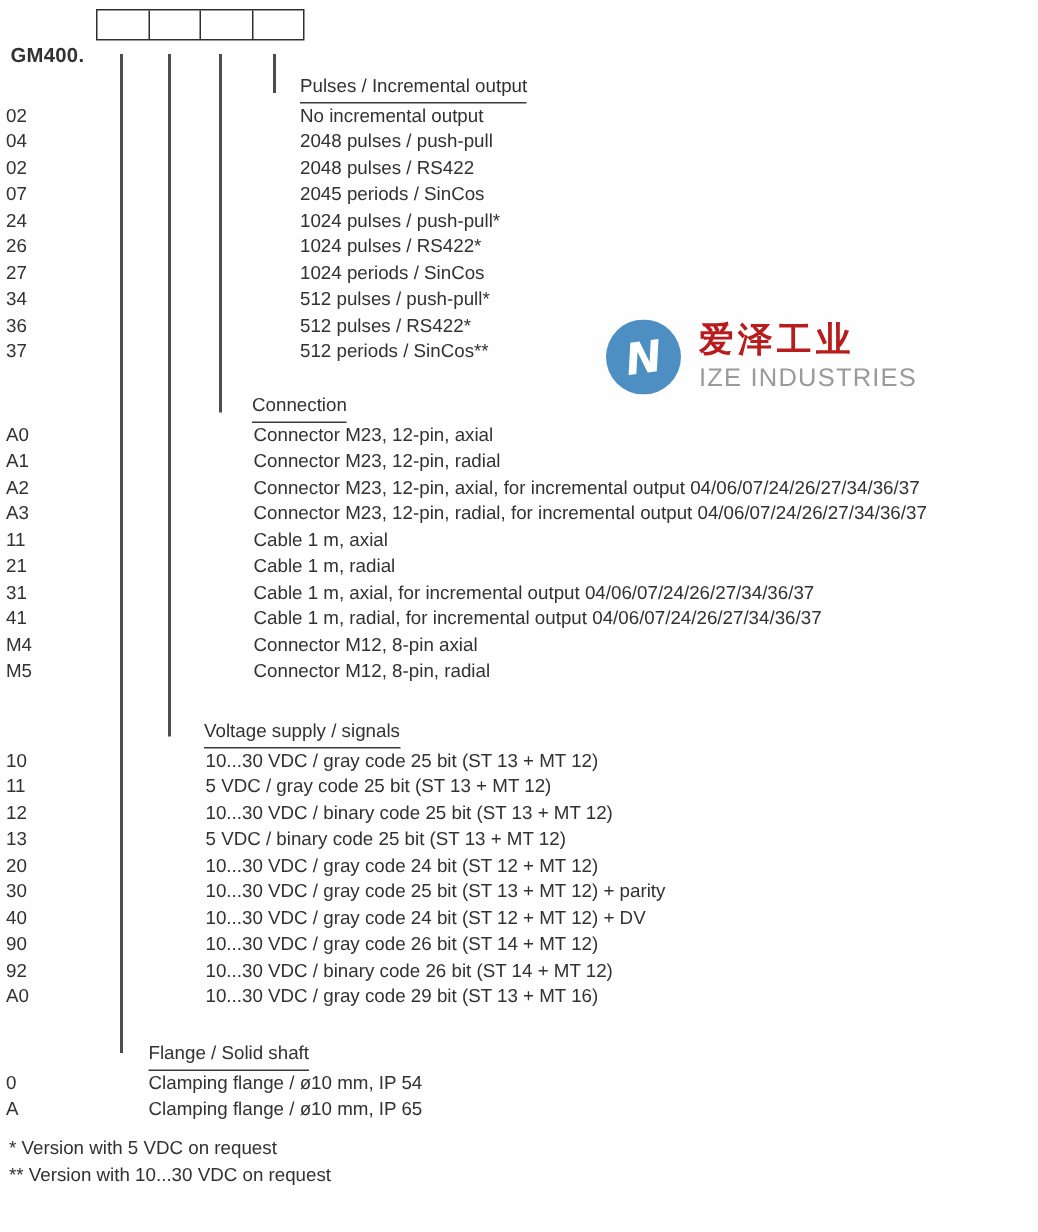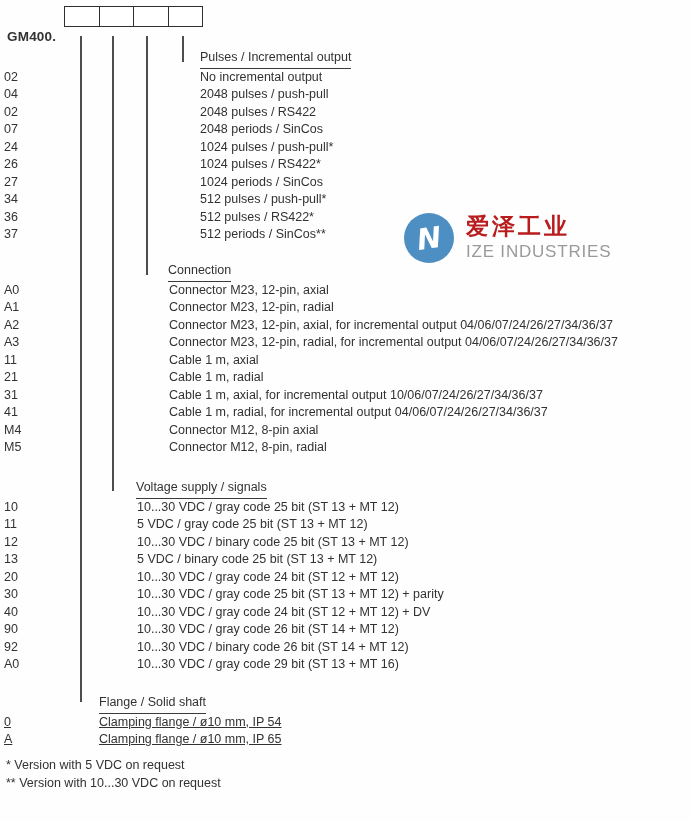--- a/index.html
+++ b/index.html
@@ -65,21 +65,21 @@
   .sec-pulses .code        { width: 188px; }
 
   .sec-connection { top: 262px; }
   .sec-connection .heading { margin-left: 164px; }
   .sec-connection .code    { width: 157px; }
 
   .sec-voltage    { top: 479px; }
   .sec-voltage .heading    { margin-left: 132px; }
   .sec-voltage .code       { width: 125px; }
 
-  .sec-flange     { top: 694px; text-decoration: underline; }
+  .sec-flange     { top: 694px; }
   .sec-flange .heading     { margin-left: 95px; }
   .sec-flange .code        { width: 84px; }
   .sec-flange .desc        { padding-left: 11px; }
 
   
   .footnotes {
     position: absolute;
     left: 6px; top: 757px;
     line-height: 17.5px;
   }
@@ -134,21 +134,21 @@
     <div class="row">
         <span class="code">04</span>
         <span class="desc">2048 pulses / push-pull</span>
       </div>
     <div class="row">
         <span class="code">02</span>
         <span class="desc">2048 pulses / RS422</span>
       </div>
     <div class="row">
         <span class="code">07</span>
-        <span class="desc">2048 periods / SinCos</span>
+        <span class="desc">2045 periods / SinCos</span>
       </div>
     <div class="row">
         <span class="code">24</span>
         <span class="desc">1024 pulses / push-pull*</span>
       </div>
     <div class="row">
         <span class="code">26</span>
         <span class="desc">1024 pulses / RS422*</span>
       </div>
     <div class="row">
@@ -190,21 +190,21 @@
     <div class="row">
         <span class="code">11</span>
         <span class="desc">Cable 1 m, axial</span>
       </div>
     <div class="row">
         <span class="code">21</span>
         <span class="desc">Cable 1 m, radial</span>
       </div>
     <div class="row">
         <span class="code">31</span>
-        <span class="desc">Cable 1 m, axial, for incremental output 10/06/07/24/26/27/34/36/37</span>
+        <span class="desc">Cable 1 m, axial, for incremental output 04/06/07/24/26/27/34/36/37</span>
       </div>
     <div class="row">
         <span class="code">41</span>
         <span class="desc">Cable 1 m, radial, for incremental output 04/06/07/24/26/27/34/36/37</span>
       </div>
     <div class="row">
         <span class="code">M4</span>
         <span class="desc">Connector M12, 8-pin axial</span>
       </div>
     <div class="row">

